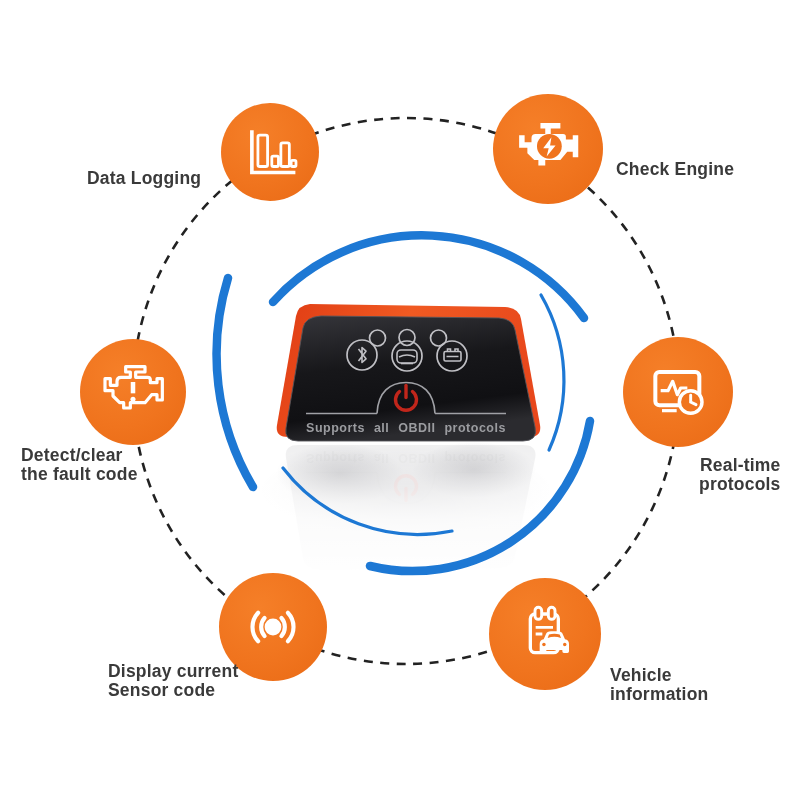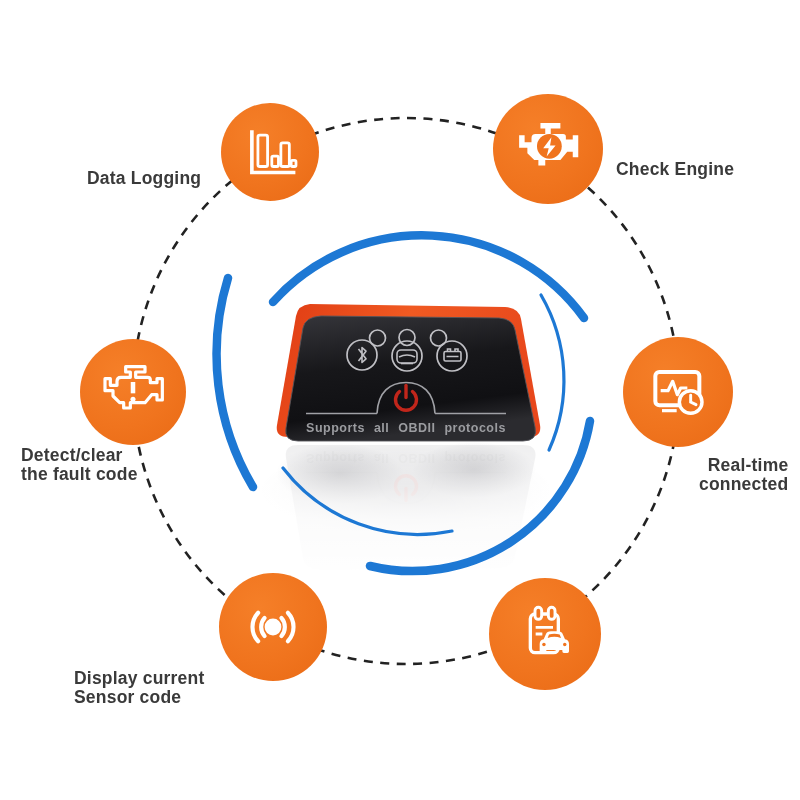--- a/index.html
+++ b/index.html
@@ -155,45 +155,49 @@
     <svg width="64" height="64" viewBox="0 0 48 48">
       <rect x="7" y="9" width="33" height="25" rx="3" stroke="#fff" stroke-width="3" fill="none"></rect>
       <path d="M11 23 L16.5 23 L20 16 L23.5 26 L26 21 L31 21" stroke="#fff" stroke-width="2.4" fill="none" stroke-linejoin="round"></path>
       <path d="M12 38 H23" stroke="#fff" stroke-width="2.4"></path>
       <circle cx="33.5" cy="31.5" r="8.5" fill="#F0741E" stroke="#fff" stroke-width="2.6"></circle>
       <path d="M33.5 26.5 V31.5 L37.5 33.5" stroke="#fff" stroke-width="2.2" fill="none" stroke-linecap="round"></path>
     </svg>
   </div>
   <div class="label" style="left:699px;top:456px;text-align:right;">
     <span>Real-time</span>
-    <span>connected</span>
+    <span>protocols</span>
   </div>
 
   <div class="feature-circle" style="left:219px;top:573px;width:108px;height:108px;">
     <svg width="62" height="62" viewBox="0 0 48 48">
       <circle cx="24" cy="24" r="6.5" fill="#fff"></circle>
       <g stroke="#fff" stroke-width="3.2" fill="none" stroke-linecap="round">
         <path d="M17.5 17 A 10.5 10.5 0 0 0 17.5 31"></path>
         <path d="M12.5 13 A 16 16 0 0 0 12.5 35"></path>
         <path d="M30.5 17 A 10.5 10.5 0 0 1 30.5 31"></path>
         <path d="M35.5 13 A 16 16 0 0 1 35.5 35"></path>
       </g>
     </svg>
   </div>
-  <div class="label" style="left:74px;top:662px;margin-top:7px;">
+  <div class="label" style="left:108px;top:662px;">
     <span>Display current</span>
     <span>Sensor code</span>
   </div>
 
   <div class="feature-circle" style="left:489px;top:578px;width:112px;height:112px;">
     <svg width="64" height="64" viewBox="0 0 48 48">
       <rect x="13" y="9" width="21" height="29" rx="3.5" stroke="#fff" stroke-width="2.5" fill="none"></rect>
       <rect x="16.5" y="4" width="5" height="9" rx="2.5" stroke="#fff" stroke-width="2.2" fill="#F0741E"></rect>
       <rect x="26.5" y="4" width="5" height="9" rx="2.5" stroke="#fff" stroke-width="2.2" fill="#F0741E"></rect>
       <path d="M17 19 H30 M17 24 H22" stroke="#fff" stroke-width="2.1"></path>
       <path fill="#fff" d="M20 37 V31.5 Q20 28.5 23 28 L24.5 24.5 Q25.5 22 28.5 22 L33.5 22 Q36.5 22 37.5 24.5 L39 28 Q42 28.5 42 31.5 V37 Q42 38.2 40.8 38.2 L38.2 38.2 Q37 38.2 37 37 V36 H25 V37 Q25 38.2 23.8 38.2 L21.2 38.2 Q20 38.2 20 37 Z"></path>
       <path fill="#F0741E" d="M26 27 Q31 25.2 36 27 L35 24.3 Q31 23.2 27 24.3 Z"></path>
       <circle cx="23.2" cy="31.8" r="1.3" fill="#F0741E"></circle>
       <circle cx="38.8" cy="31.8" r="1.3" fill="#F0741E"></circle>
     </svg>
   </div>
+  <div class="label" style="left:610px;top:666px;">
+    <span>Vehicle</span>
+    <span>information</span>
+  </div>
 
 </div>
 
 </body></html>

